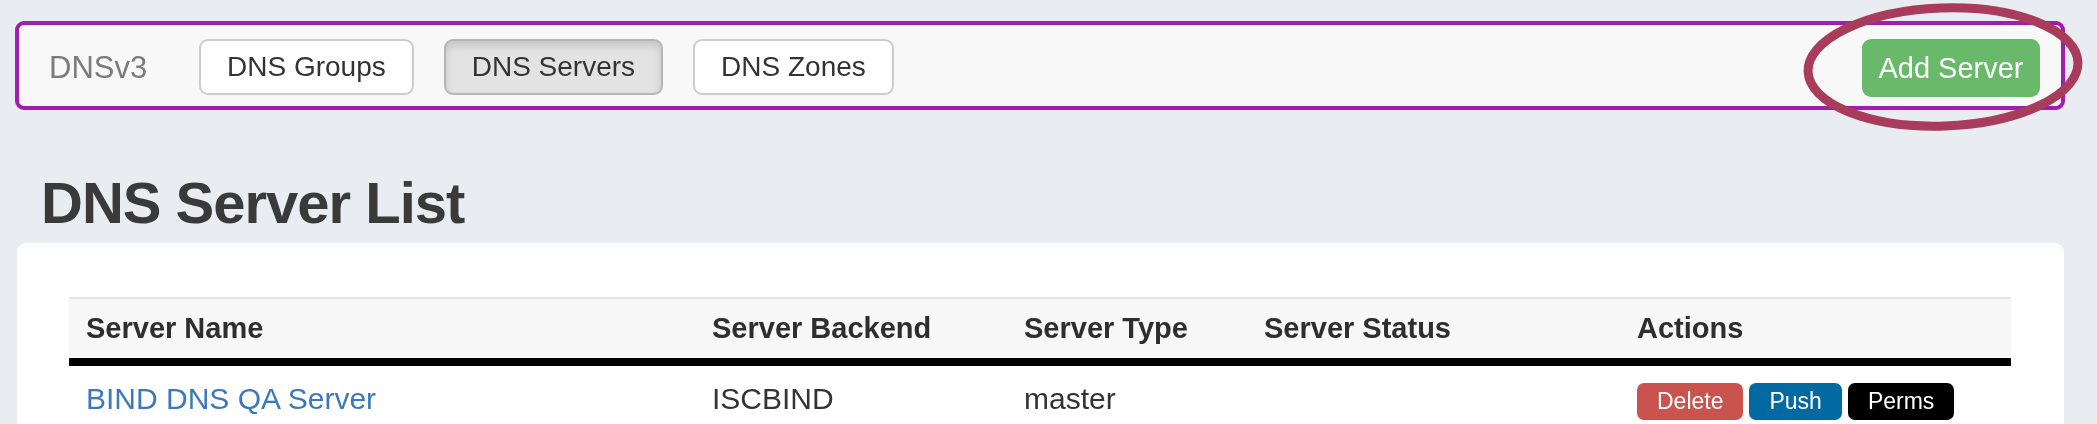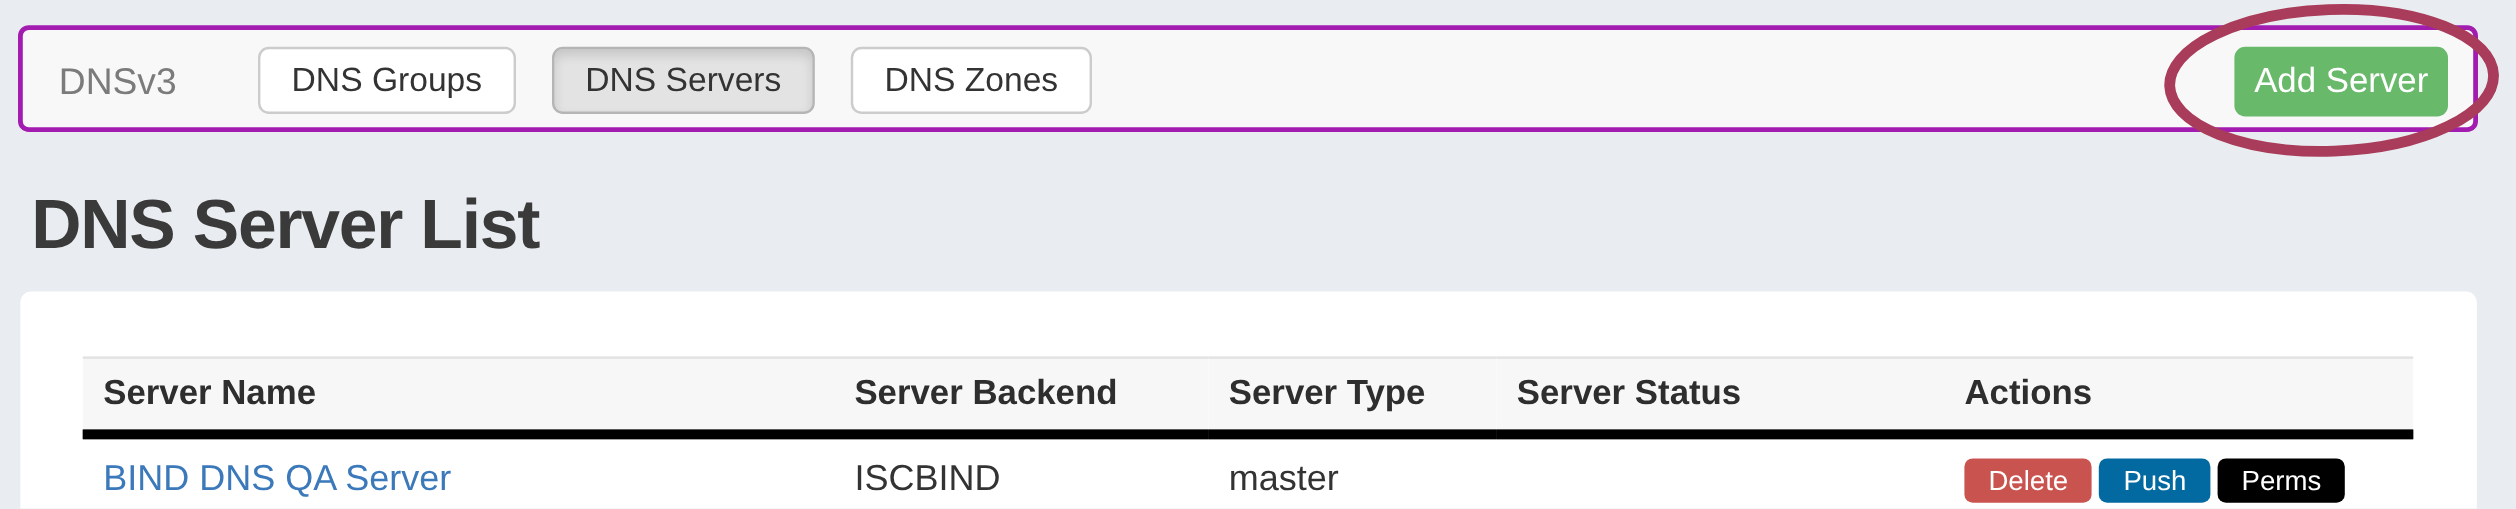--- a/index.html
+++ b/index.html
@@ -30,21 +30,21 @@
     position: absolute;
     left: 30px; top: 0;
     height: 85px;
     display: flex; align-items: center;
     font-size: 31px;
     color: #7b7b7b;
     cursor: pointer;
   }
   .tabs {
     position: absolute;
-    left: 196px; top: 14px;
+    left: 180px; top: 14px;
     display: flex;
     gap: 30px;
   }
   .tab-btn {
     height: 56px;
     padding: 0 26px;
     background: #ffffff;
     border: 2px solid #cccccc;
     border-radius: 9px;
     font-size: 28px;
@@ -76,21 +76,21 @@
     position: absolute;
     left: 1799px; top: 0px;
     width: 290px; height: 134px;
     pointer-events: none;
   }
 
   
   .page-title {
     position: absolute;
     left: 25px; top: 158px;
-    margin: 1px;
+    margin: 16px;
     font-size: 58px;
     font-weight: 700;
     letter-spacing: -1px;
     color: #3a3a3a;
     line-height: 1;
   }
 
   
   .card {
     position: absolute;

